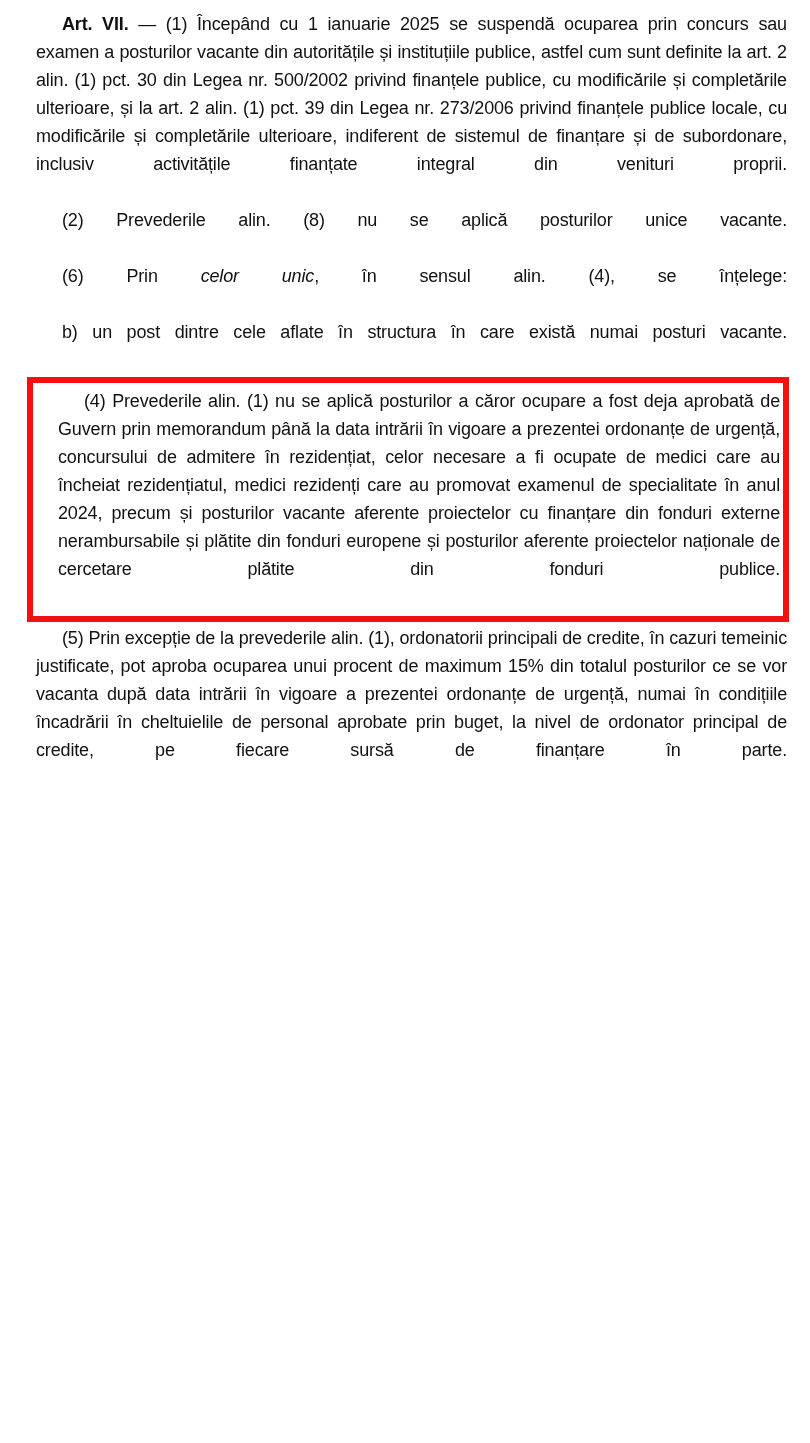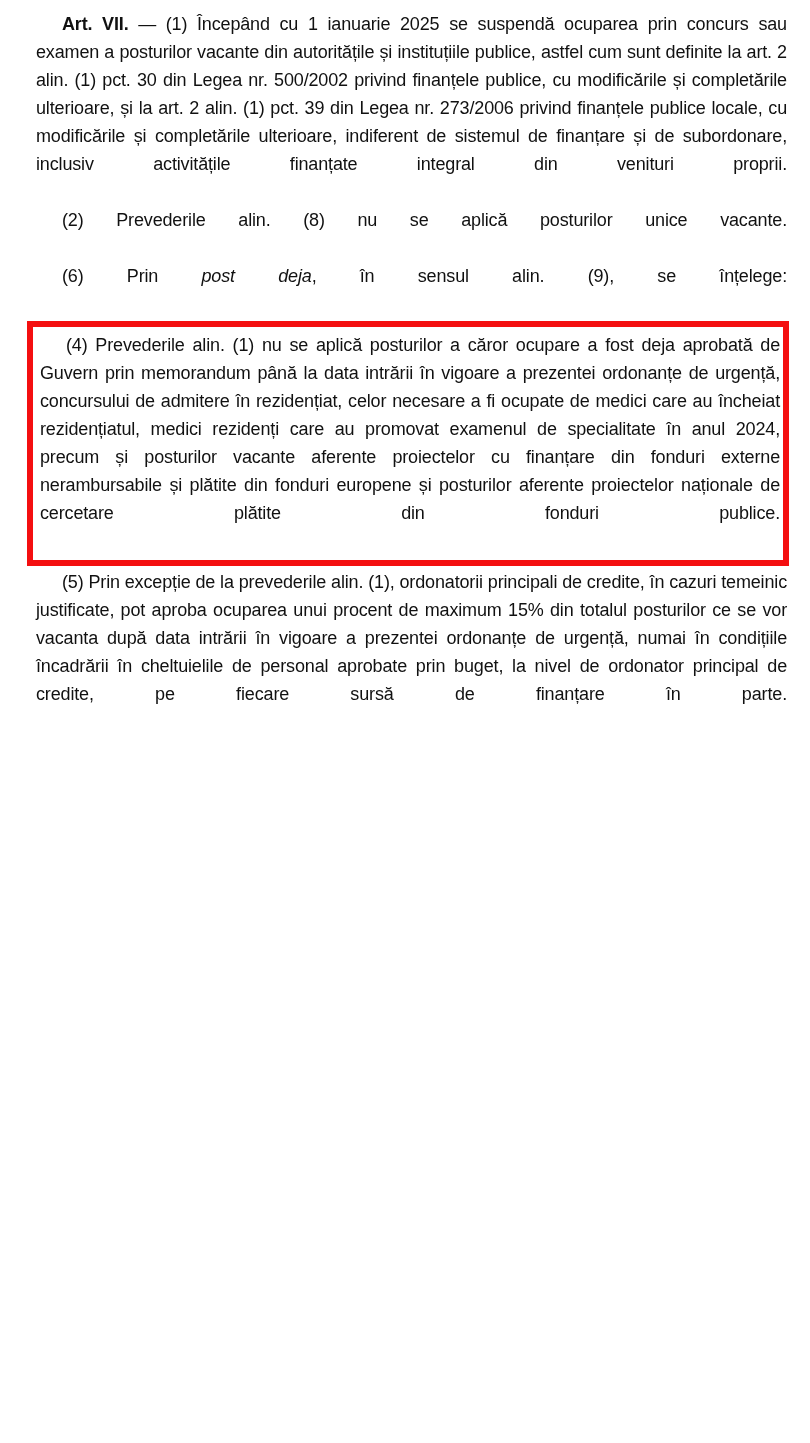--- a/index.html
+++ b/index.html
@@ -55,43 +55,44 @@
   }
 
   
   .highlight-box {
     position: relative;
     border: 6px solid #f40f10;
     margin-top: 3px;
     margin-bottom: 2px;
     margin-left: -9px;
     margin-right: -2px;
-    padding: 4px 3px 5px 7px;
+    padding: 4px 3px 5px 25px;
     box-sizing: border-box;
     background: transparent;
   }
 
   .highlight-box p.para {
     text-indent: 26px;
   }
 </style>
 </head>
 <body>
 
 <div id="page">
 
   <div class="doc-body">
 
     <p class="para"><span class="art-label">Art. VII.</span><span> — </span><span>(1) Începând cu 1 ianuarie 2025 se suspendă ocuparea prin concurs sau examen a posturilor vacante din autoritățile și instituțiile publice, astfel cum sunt definite la art. 2 alin. (1) pct. 30 din Legea nr. 500/2002 privind finanțele publice, cu modificările și completările ulterioare, și la art. 2 alin. (1) pct. 39 din Legea nr. 273/2006 privind finanțele publice locale, cu modificările și completările ulterioare, indiferent de sistemul de finanțare și de subordonare, inclusiv activitățile finanțate integral din venituri proprii.</span></p>
 
     <p class="para"><span>(2) Prevederile alin. (8) nu se aplică posturilor unice vacante.</span></p>
 
-    <p class="para"><span>(6) Prin </span><span class="ital">post deja</span><span>, în sensul alin. (9), se înțelege:</span></p>
+    <p class="para"><span>(6) Prin </span><span class="ital">celor unic</span><span>, în sensul alin. (4), se înțelege:</span></p>
 
 
+    <p class="para"><span>b) un post dintre cele aflate în structura în care există numai posturi vacante.</span></p>
 
     <div class="highlight-box" style="border-color: rgb(244, 15, 16);">
       <p class="para"><span>(4) Prevederile alin. (1) nu se aplică posturilor a căror ocupare a fost deja aprobată de Guvern prin memorandum până la data intrării în vigoare a prezentei ordonanțe de urgență, concursului de admitere în rezidențiat, celor necesare a fi ocupate de medici care au încheiat rezidențiatul, medici rezidenți care au promovat examenul de specialitate în anul 2024, precum și posturilor vacante aferente proiectelor cu finanțare din fonduri externe nerambursabile și plătite din fonduri europene și posturilor aferente proiectelor naționale de cercetare plătite din fonduri publice.</span></p>
     </div>
 
     <p class="para"><span>(5) Prin excepție de la prevederile alin. (1), ordonatorii principali de credite, în cazuri temeinic justificate, pot aproba ocuparea unui procent de maximum 15% din totalul posturilor ce se vor vacanta după data intrării în vigoare a prezentei ordonanțe de urgență, numai în condițiile încadrării în cheltuielile de personal aprobate prin buget, la nivel de ordonator principal de credite, pe fiecare sursă de finanțare în parte.</span></p>
 
   </div>
 </div>
 

